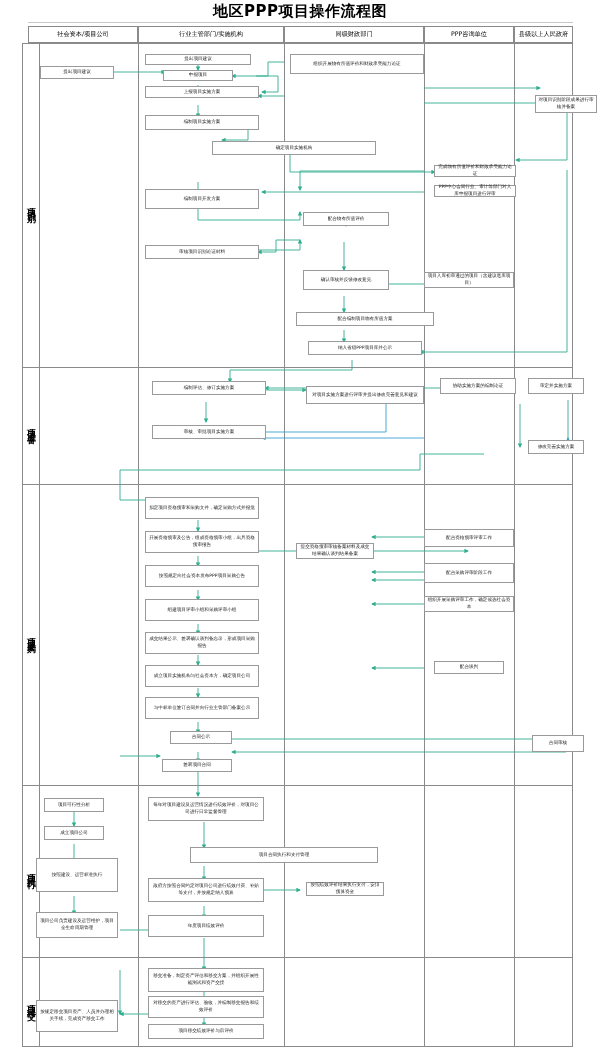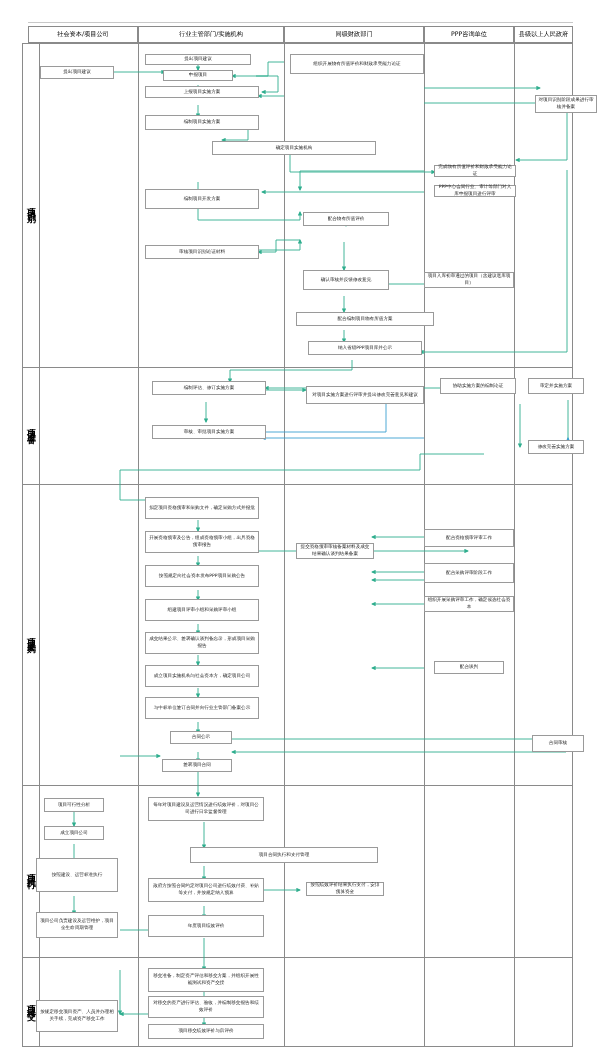--- a/index.html
+++ b/index.html
@@ -14,20 +14,21 @@
   .stage span{writing-mode:vertical-rl;font-size:9px;font-weight:bold;letter-spacing:2px;line-height:1;}
   .node{position:absolute;box-sizing:border-box;border:1px solid #9a9a9a;background:#fff;display:flex;align-items:center;justify-content:center;text-align:center;font-size:4.6px;line-height:1.45;padding:1px 2px;color:#1a1a1a;}
   svg#wires{position:absolute;left:0;top:0;width:600px;height:1047px;pointer-events:none;}
   .border-outer{position:absolute;border:1px solid #8a8a8a;box-sizing:border-box;}
 </style>
 </head>
 <body>
 
 <div id="sheet">
 
+  <div id="title">地区PPP项目操作流程图</div>
   <div id="titlerule"></div>
 
   <div class="colhdr" style="left:28px;width:110px;">
     <span>社会资本/项目公司</span>
   </div>
   <div class="colhdr" style="left:138px;width:146px;">
     <span>行业主管部门/实施机构</span>
   </div>
   <div class="colhdr" style="left:284px;width:140px;">
     <span>同级财政部门</span>

